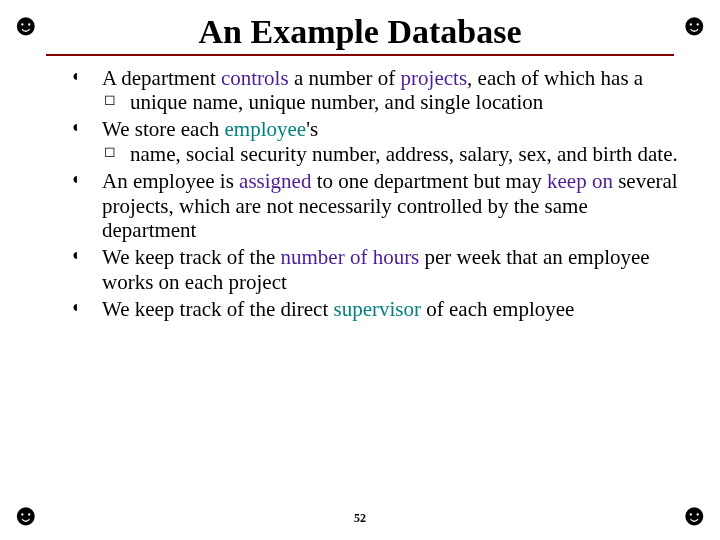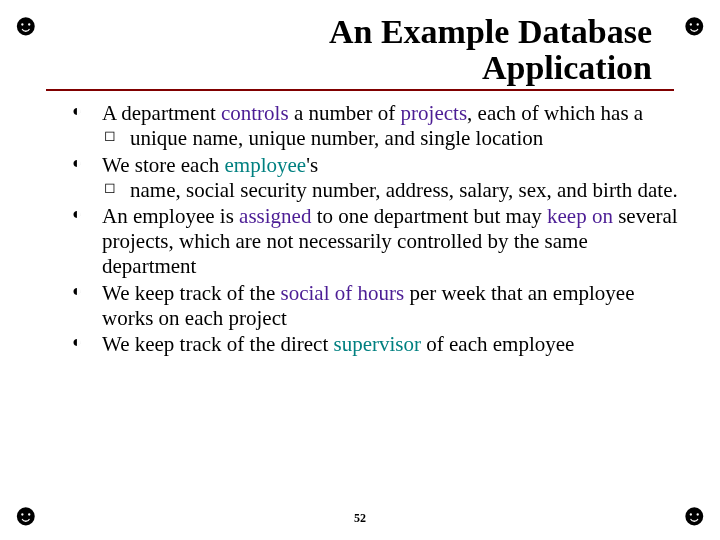--- a/index.html
+++ b/index.html
@@ -3,21 +3,21 @@
 <meta charset="utf-8">
 <style>
   * { margin: 0; padding: 0; box-sizing: border-box; }
   html, body { width: 720px; height: 540px; background: #fff; font-family: "Times New Roman", Times, serif; color: #000; }
   .slide { position: relative; width: 720px; height: 540px; padding: 14px 28px 20px 28px; }
   .corner { position: absolute; font-size: 30px; font-weight: bold; color: #000; font-family: "Segoe UI Symbol", "Arial Unicode MS", sans-serif; }
   .corner.tl { top: 8px; left: 10px; }
   .corner.tr { top: 8px; right: 10px; }
   .corner.bl { bottom: 8px; left: 10px; }
   .corner.br { bottom: 8px; right: 10px; }
-  .title-block { text-align: right; margin: 0 40px 4px 40px; }
+  .title-block { text-align: center; margin: 0 40px 4px 40px; }
   .title { font-size: 34px; font-weight: bold; line-height: 1.05; display: inline-block; }
   .rule { height: 0; border-top: 2px solid #800000; margin: 4px 18px 10px 18px; }
   .body { margin: 0 8px 0 40px; }
   ul.b1 { list-style: none; }
   ul.b1 > li { position: relative; padding-left: 34px; font-size: 21px; line-height: 1.18; margin-bottom: 2px; }
   ul.b1 > li::before { content: "◐"; position: absolute; left: 4px; top: 1px; font-size: 16px; color: #000; font-family: "Segoe UI Symbol","Arial Unicode MS",sans-serif; }
   ul.b2 { list-style: none; margin-top: 0; }
   ul.b2 > li { position: relative; padding-left: 28px; font-size: 21px; line-height: 1.18; }
   ul.b2 > li::before { content: "◻"; position: absolute; left: 2px; top: 1px; font-size: 14px; color: #000; font-family: "Segoe UI Symbol","Arial Unicode MS",sans-serif; }
   .hl { color: #4c1d95; }
@@ -30,21 +30,20 @@
 <div class="slide">
 
   <div class="corner tl">☻</div>
   <div class="corner tr">☻</div>
   <div class="corner bl">☻</div>
   <div class="corner br">☻</div>
 
   <div class="title-block">
     <div class="title">
       <span>An Example Database</span><br>
-      <span>Application</span>
     </div>
   </div>
   <div class="rule"></div>
 
   <div class="body">
     <ul class="b1">
 
       <li>
         <span>A department </span><span class="hl">controls</span><span> a number of </span><span class="hl">projects</span><span>, each of which has a</span>
         <ul class="b2">
@@ -57,21 +56,21 @@
         <ul class="b2">
           <li><span>name, social security number, address, salary, sex, and birth date.</span></li>
         </ul>
       </li>
 
       <li>
         <span>An employee is </span><span class="hl">assigned</span><span> to one department but may </span><span class="hl">keep on</span><span> several projects, which are not necessarily controlled by the same department</span>
       </li>
 
       <li>
-        <span>We keep track of the </span><span class="hl">social of hours</span><span> per week that an employee works on each project</span>
+        <span>We keep track of the </span><span class="hl">number of hours</span><span> per week that an employee works on each project</span>
       </li>
 
       <li>
         <span>We keep track of the direct </span><span class="teal">supervisor</span><span> of each employee</span>
       </li>
 
     </ul>
   </div>
 
   <div class="pagenum">52</div>

